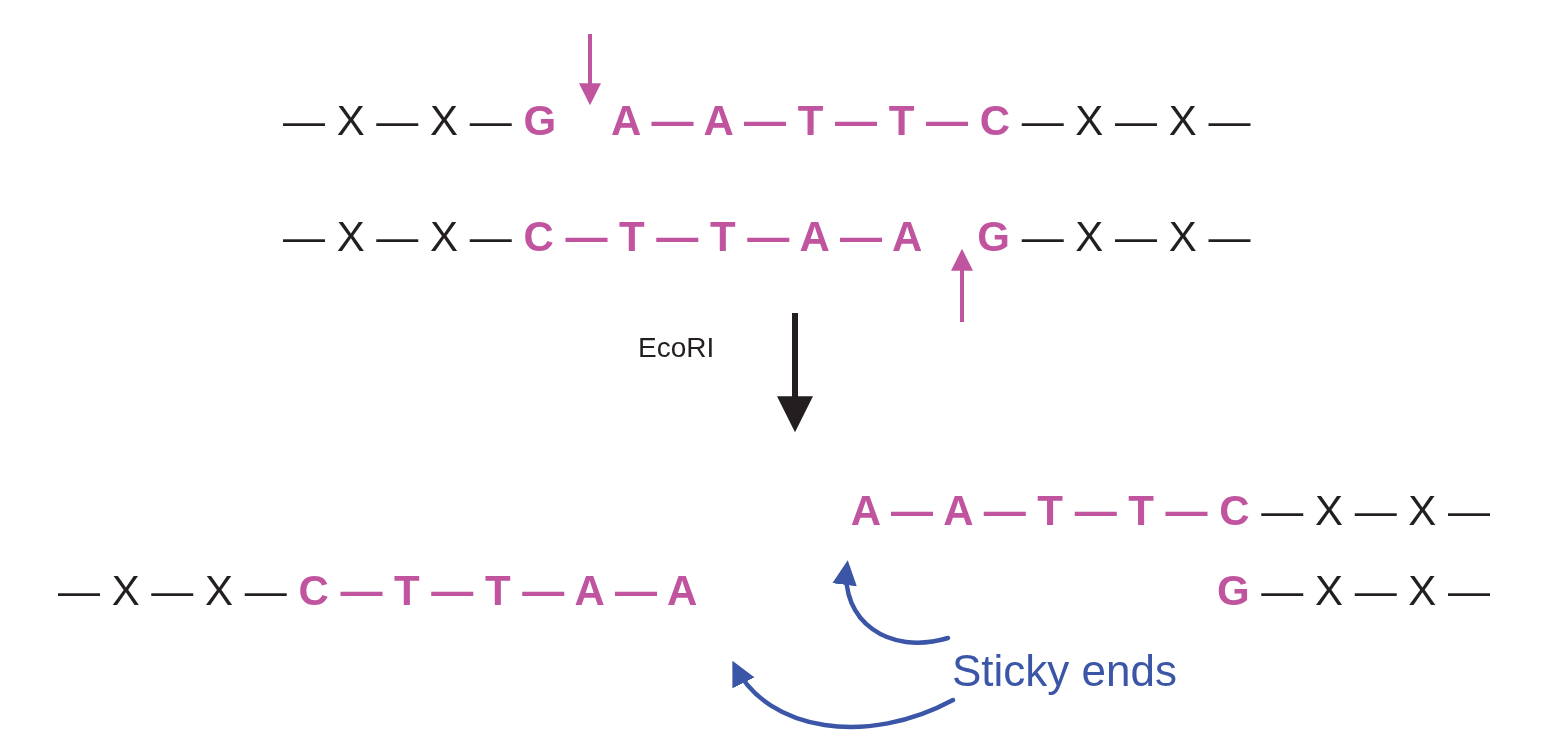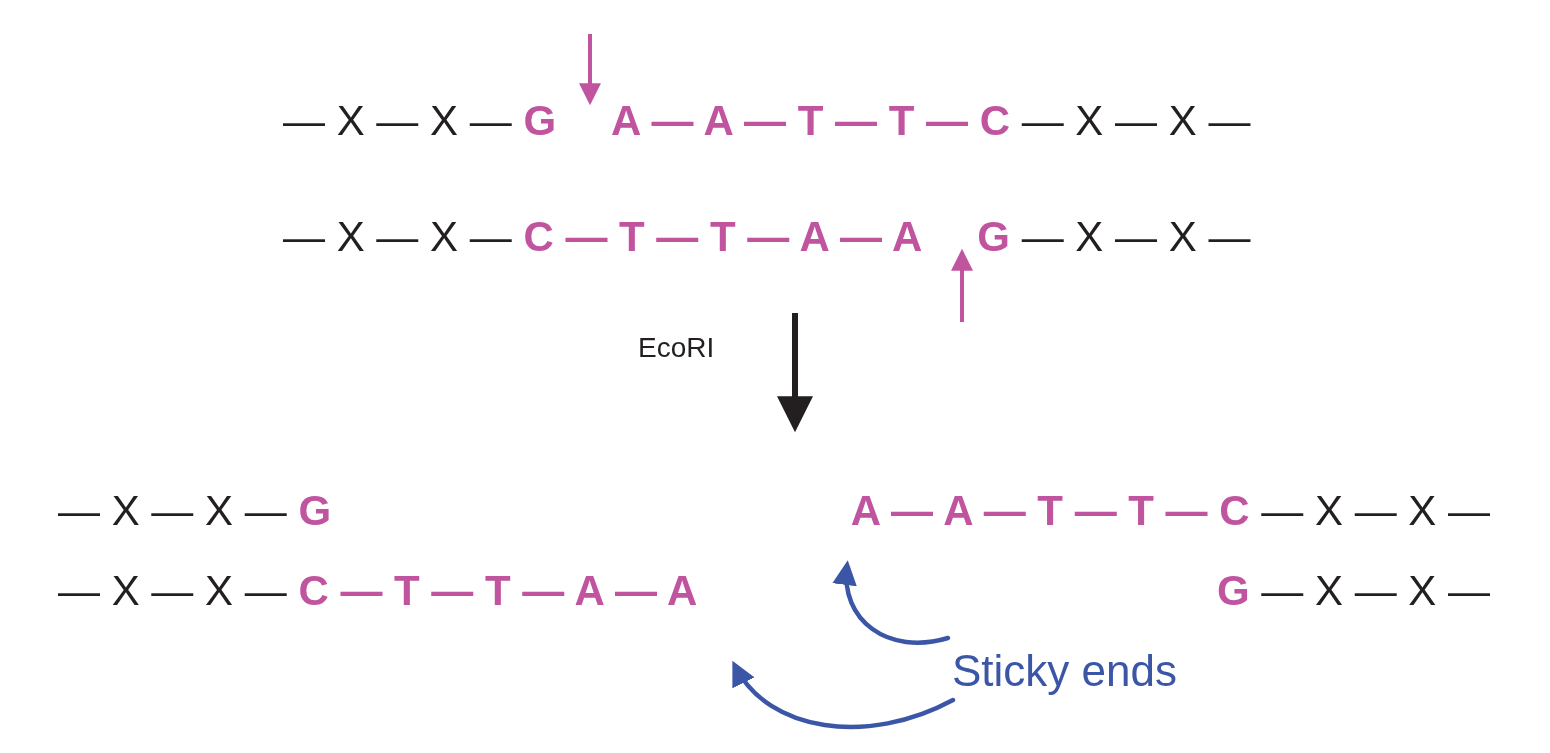--- a/index.html
+++ b/index.html
@@ -40,21 +40,20 @@
 <body>
 
 <div class="canvas">
 
   <div class="strand before-top"><span class="seg bb">— X — X — </span><span class="seg seq">G</span><span class="seg gap-top"></span><span class="seg seq">A — A — T — T — C</span><span class="seg bb"> — X — X —</span></div>
 
   <div class="strand before-bottom"><span class="seg bb">— X — X — </span><span class="seg seq">C — T — T — A — A</span><span class="seg gap-bottom"></span><span class="seg seq">G</span><span class="seg bb"> — X — X —</span></div>
 
   <div class="enzyme-label">EcoRI</div>
 
-  <div class="strand after-left-top"><span class="seg bb">— X — X — </span><span class="seg seq">G</span></div>
 
   <div class="strand after-left-bottom"><span class="seg bb">— X — X — </span><span class="seg seq">C — T — T — A — A</span></div>
 
   <div class="strand after-right-bottom"><span class="seg seq">G</span><span class="seg bb"> — X — X —</span></div>
 
   <div class="strand after-right-top"><span class="seg seq">A — A — T — T — C</span><span class="seg bb"> — X — X —</span></div>
 
   <div class="sticky-label">Sticky ends</div>
 
   <svg class="overlay" viewBox="0 0 1550 753">

